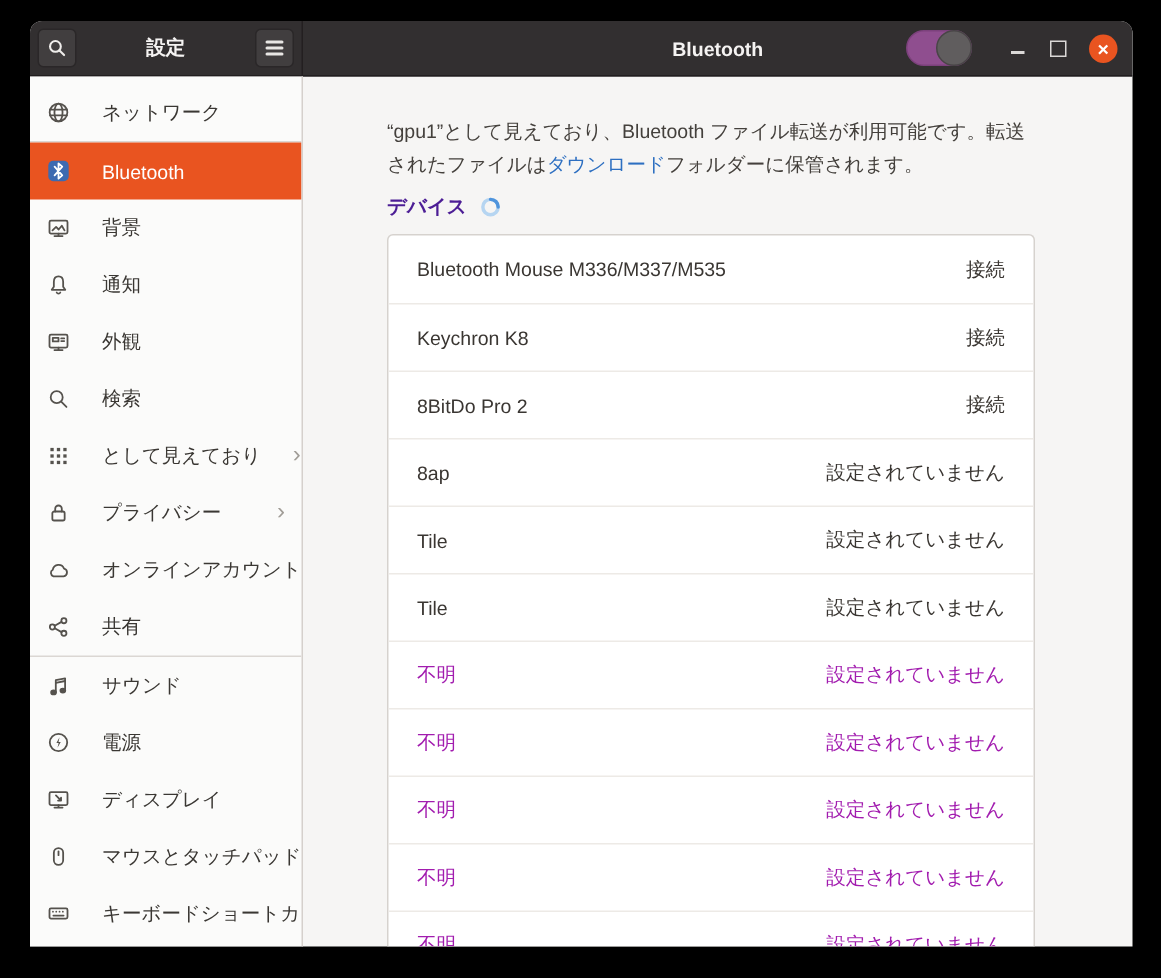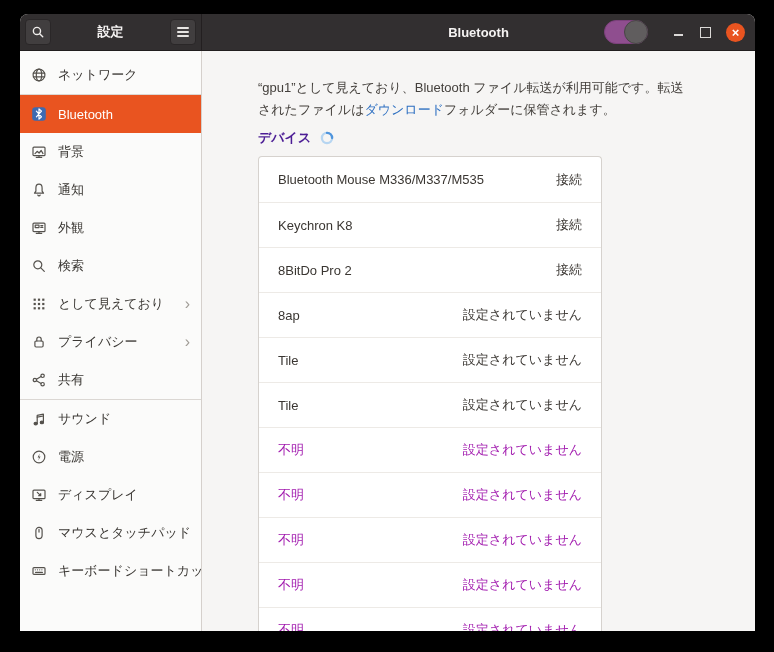--- a/index.html
+++ b/index.html
@@ -29,34 +29,34 @@
     background:#605d5e;border:1px solid #484546;box-sizing:border-box;}
   .btn-min{width:14px;height:14px;display:flex;align-items:flex-end;justify-content:center;}
   .btn-min i{display:block;width:9px;height:2px;background:#dbd9d7;margin-bottom:3px;}
   .btn-max{width:9px;height:9px;border:1.5px solid #dbd9d7;box-sizing:content-box;}
   .btn-close{width:19px;height:19px;border-radius:50%;background:#e95420;color:#fff;
     display:flex;align-items:center;justify-content:center;font-size:13px;font-weight:bold;line-height:1;}
   
   .bodyrow{flex:1;display:flex;min-height:0;}
   .sidebar{width:182px;flex:0 0 182px;background:#fbfbfa;border-right:1px solid #d5d0cc;
     padding-top:5px;box-sizing:border-box;overflow:hidden;}
-  .sb-item{height:38px;display:flex;align-items:center;gap:11px;padding:0 8px 0 11px;
+  .sb-item{height:38px;display:flex;align-items:center;gap:21px;padding:0 8px 0 11px;
     font-size:13px;color:#3a3733;cursor:default;}
   .sb-item .sb-icon{width:16px;height:16px;flex:0 0 16px;display:flex;align-items:center;justify-content:center;}
   .sb-item .sb-label{white-space:nowrap;}
   .sb-item .chev{margin-left:auto;color:#a19d97;font-size:16px;line-height:1;padding-right:3px;}
   .sb-item.selected{background:#e95420;color:#fff;}
   .sb-div{height:1px;background:#dbd7d3;}
   
   .main{flex:1;padding:26px 0 0 56px;box-sizing:border-box;overflow:hidden;}
   .desc{width:432px;font-size:13px;line-height:1.66;color:#44403c;}
   .desc a{color:#2d6fc1;cursor:pointer;}
   .dev-head{margin-top:9px;display:flex;align-items:center;gap:9px;}
   .dev-head .t{font-size:13px;font-weight:bold;color:#4c1d95;}
-  .card{width:344px;margin-top:9px;background:#fff;border:1px solid #d6d2ce;border-bottom:none;
+  .card{width:432px;margin-top:9px;background:#fff;border:1px solid #d6d2ce;border-bottom:none;
     border-radius:4px 4px 0 0;box-sizing:border-box;}
   .dev-row{height:45px;display:flex;align-items:center;padding:0 19px;box-sizing:border-box;font-size:13px;color:#3a3632;}
   .dev-row + .dev-row{border-top:1px solid #edeae6;}
   .dev-row .dname{white-space:nowrap;}
   .dev-row .dstatus{margin-left:auto;white-space:nowrap;}
   .dev-row.dim{color:#a21caf;}
   svg{display:block;}
 </style>
 </head>
 <body>
@@ -185,20 +185,28 @@
               <rect x="3.9" y="7" width="8.2" height="6" rx="1.2"></rect>
               <path d="M5.8,7 V5.2 A2.2,2.2 0 0 1 10.2,5.2 V7"></path>
             </svg>
           </span>
     <span class="sb-label">プライバシー</span>
   <span class="chev">›</span>
         </div>
         <div class="sb-item">
     <span class="sb-icon">
             <svg width="16" height="16" viewBox="0 0 16 16" fill="none" stroke="#55524d" stroke-width="1.2" stroke-linecap="round" stroke-linejoin="round">
+              <path d="M4.6,12.2 H11.4 A2.6,2.6 0 0 0 11.7,7.1 A3.9,3.9 0 0 0 4.2,7.8 A2.4,2.4 0 0 0 4.6,12.2 Z"></path>
+            </svg>
+          </span>
+    <span class="sb-label">オンラインアカウント</span>
+  </div>
+        <div class="sb-item">
+    <span class="sb-icon">
+            <svg width="16" height="16" viewBox="0 0 16 16" fill="none" stroke="#55524d" stroke-width="1.2" stroke-linecap="round" stroke-linejoin="round">
               <circle cx="11.6" cy="3.8" r="1.7"></circle>
               <circle cx="3.9" cy="8" r="1.7"></circle>
               <circle cx="11.6" cy="12.2" r="1.7"></circle>
               <path d="M5.5,7.2 L10,4.6 M5.5,8.8 L10,11.4"></path>
             </svg>
           </span>
     <span class="sb-label">共有</span>
   </div>
         <div class="sb-div"></div>
         <div class="sb-item">

